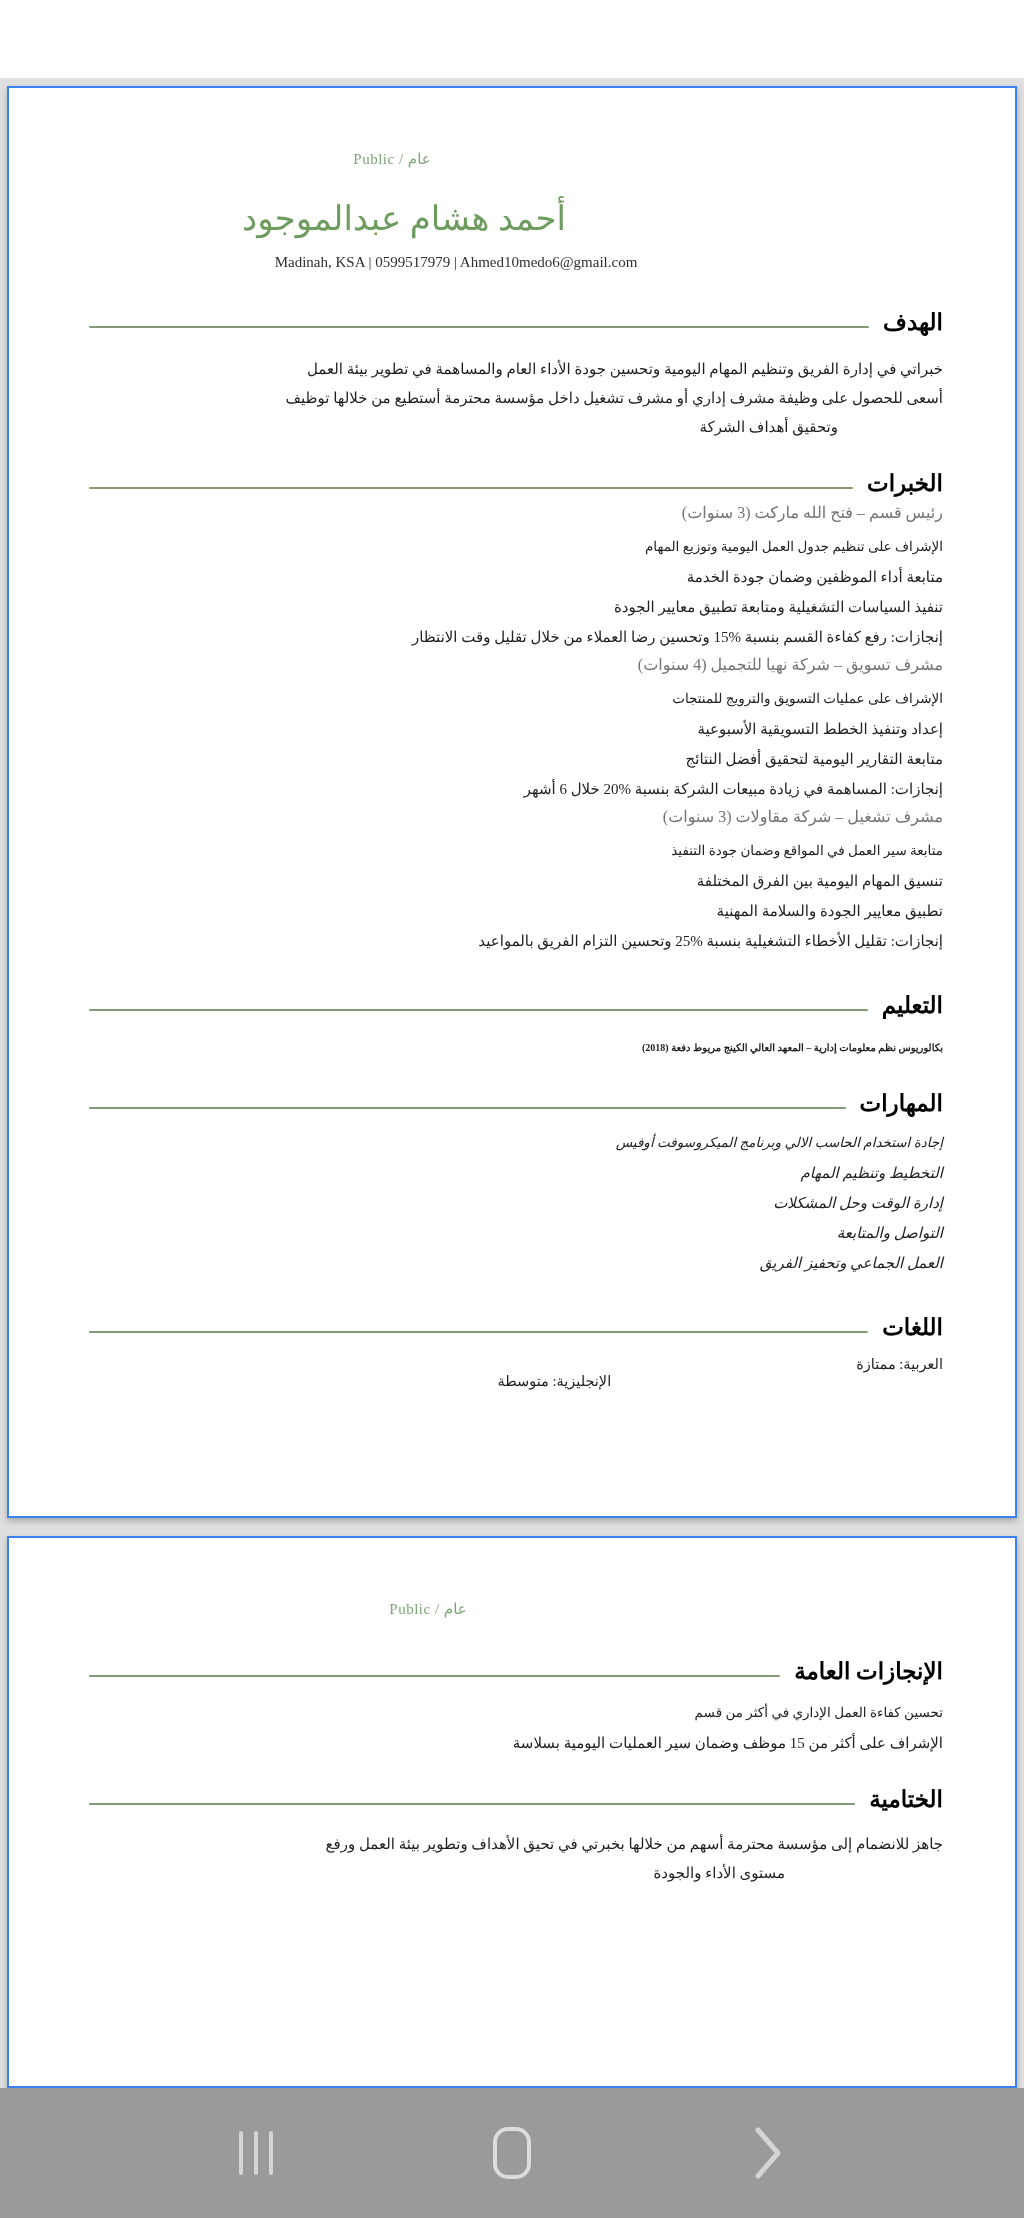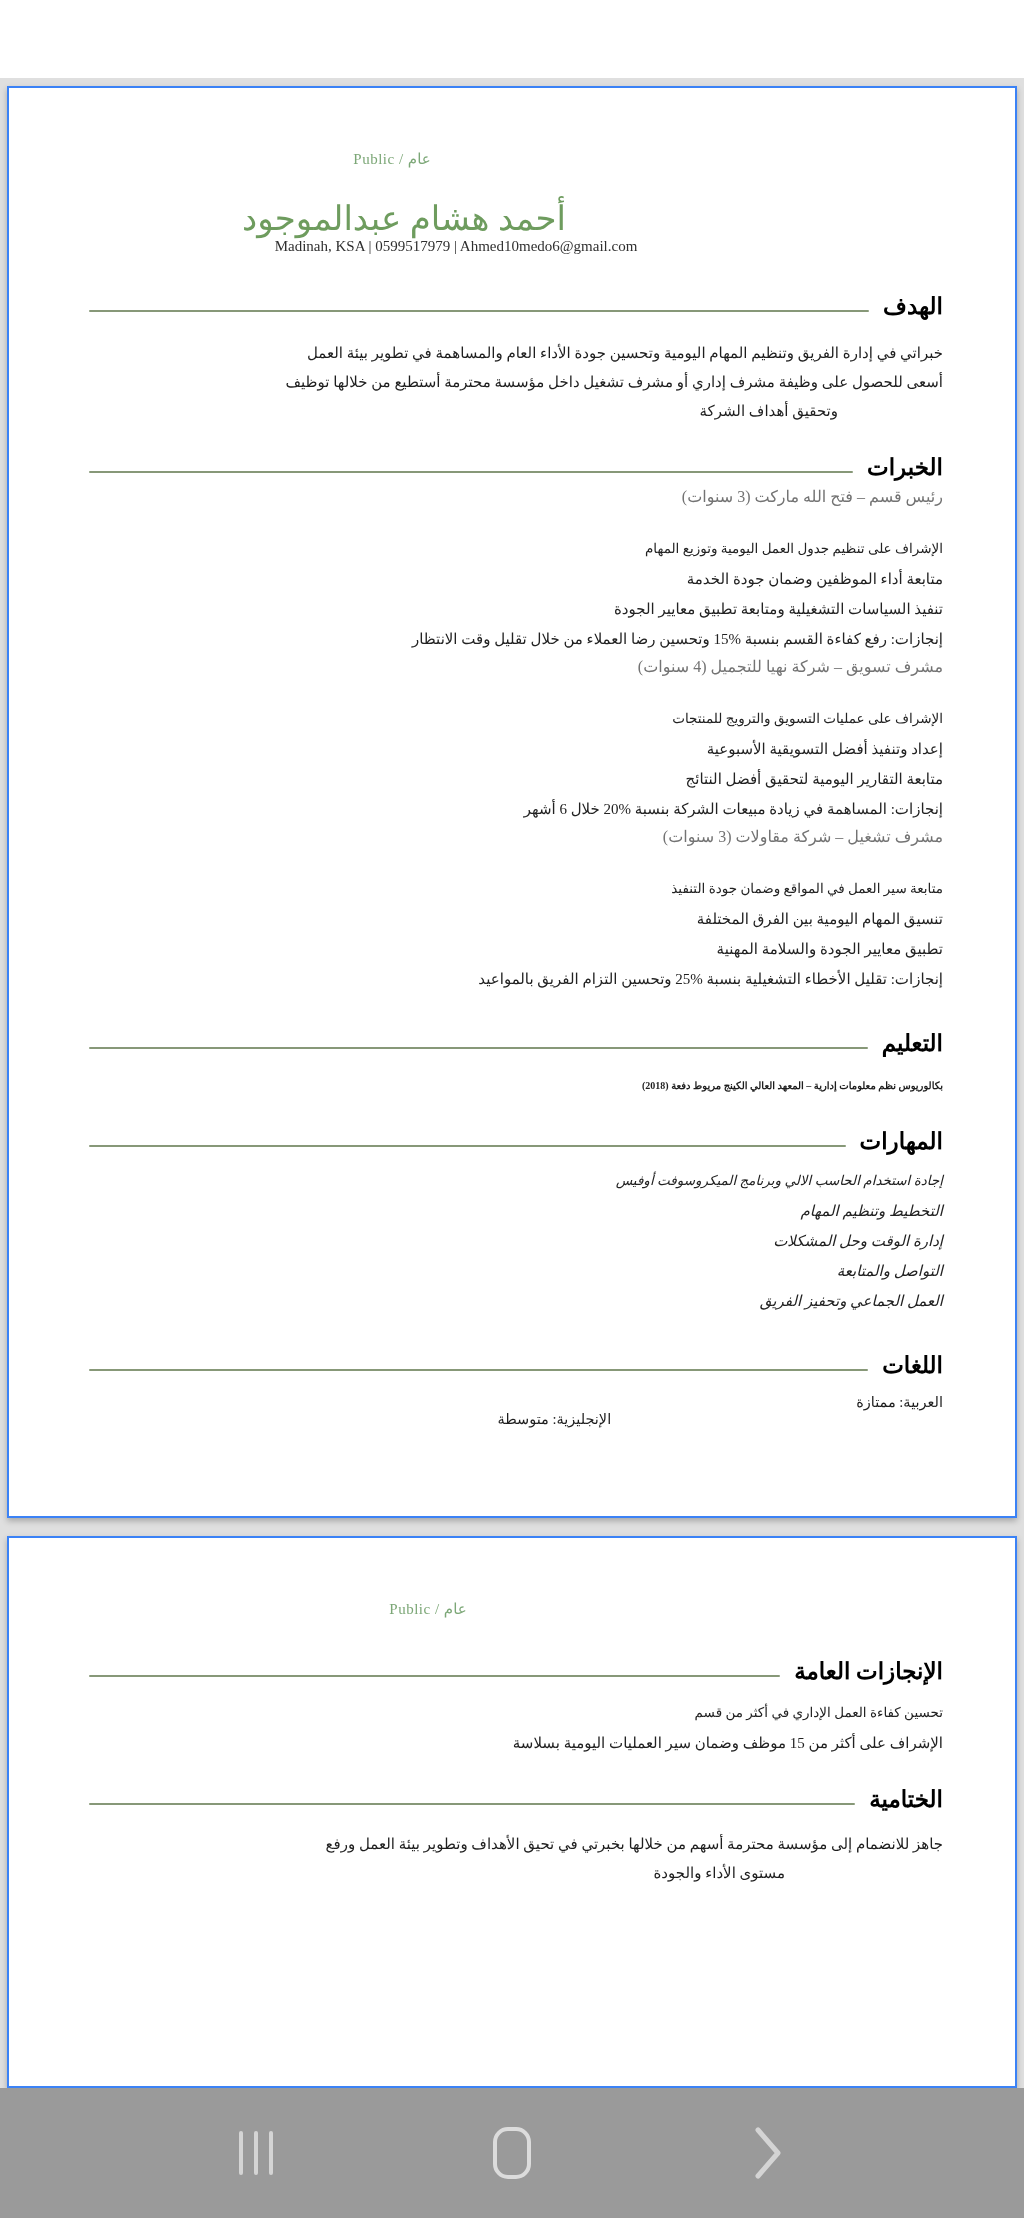--- a/index.html
+++ b/index.html
@@ -27,37 +27,37 @@
     padding-top:62px;direction:ltr;text-align:center;
     font-size:15px;color:#7ca777;letter-spacing:0.5px;
   }
   .p1-badge{transform:translateX(-124px);}
   .p2-badge{transform:translateX(-88px);}
   .name{
     margin:30px 0 0 0;text-align:center;transform:translateX(-112px);
     font-size:34px;font-weight:400;color:#6e9c5e;letter-spacing:3px;
   }
   .contact{
-    margin-top:0;direction:ltr;text-align:center;transform:translateX(-60px);
+    margin-top:16px;direction:ltr;text-align:center;transform:translateX(-60px);
     font-size:15px;color:#2f2f2f;
   }
   .sec-head{display:flex;align-items:center;gap:14px;margin-top:34px;height:34px;}
   .sec-head h2{margin:0;font-size:23px;font-weight:700;color:#000;white-space:nowrap;}
   .rule{flex:1;height:2px;background:#879878;margin-top:10px;border-radius:1px;}
   .sh-exp{margin-top:24px;}
   .sh-edu{margin-top:32px;align-items:center;}
   .sh-skl{margin-top:28px;}
   .sh-lng{margin-top:32px;}
   .sh-cls{margin-top:24px;}
   .para{margin-top:16px;}
   .para div{line-height:29px;font-size:15px;color:#1e1e1e;}
   .indent-obj{padding-right:105px;}
   .indent-cls{padding-right:158px;}
   .job-title{margin-top:0;font-size:16px;font-weight:500;color:#737373;line-height:26px;}
-  .bullets{margin-top:24px;}
+  .bullets{margin-top:6px;}
   .bullets div{line-height:30px;font-size:15px;color:#222;}
   .bullets div:first-child{font-size:13.5px;}
   .edu-text{margin-top:16px;font-size:10px;line-height:20px;color:#1e1e1e;font-weight:bold;}
   .skills-list{margin-top:8px;}
   .skills-list div{line-height:30px;font-size:15px;color:#222;font-style:italic;}
   .skills-list div:first-child{font-size:13.5px;}
   .ach-list{margin-top:10px;}
   .ach-list div{line-height:30px;font-size:15px;color:#222;}
   .ach-list div:first-child{font-size:13.5px;}
   .lang-row{margin-top:12px;display:flex;font-size:14.5px;color:#1e1e1e;}
@@ -113,21 +113,21 @@
       <div class="bullets">
         <div>الإشراف على تنظيم جدول العمل اليومية وتوزيع المهام</div>
         <div>متابعة أداء الموظفين وضمان جودة الخدمة</div>
         <div>تنفيذ السياسات التشغيلية ومتابعة تطبيق معايير الجودة</div>
         <div>إنجازات: رفع كفاءة القسم بنسبة %15 وتحسين رضا العملاء من خلال تقليل وقت الانتظار</div>
       </div>
 
       <div class="job-title">مشرف تسويق – شركة نهيا للتجميل (4 سنوات)</div>
       <div class="bullets">
         <div>الإشراف على عمليات التسويق والترويج للمنتجات</div>
-        <div>إعداد وتنفيذ أفضل التسويقية الأسبوعية</div>
+        <div>إعداد وتنفيذ الخطط التسويقية الأسبوعية</div>
         <div>متابعة التقارير اليومية لتحقيق أفضل النتائج</div>
         <div>إنجازات: المساهمة في زيادة مبيعات الشركة بنسبة %20 خلال 6 أشهر</div>
       </div>
 
       <div class="job-title">مشرف تشغيل – شركة مقاولات (3 سنوات)</div>
       <div class="bullets">
         <div>متابعة سير العمل في المواقع وضمان جودة التنفيذ</div>
         <div>تنسيق المهام اليومية بين الفرق المختلفة</div>
         <div>تطبيق معايير الجودة والسلامة المهنية</div>
         <div>إنجازات: تقليل الأخطاء التشغيلية بنسبة %25 وتحسين التزام الفريق بالمواعيد</div>

